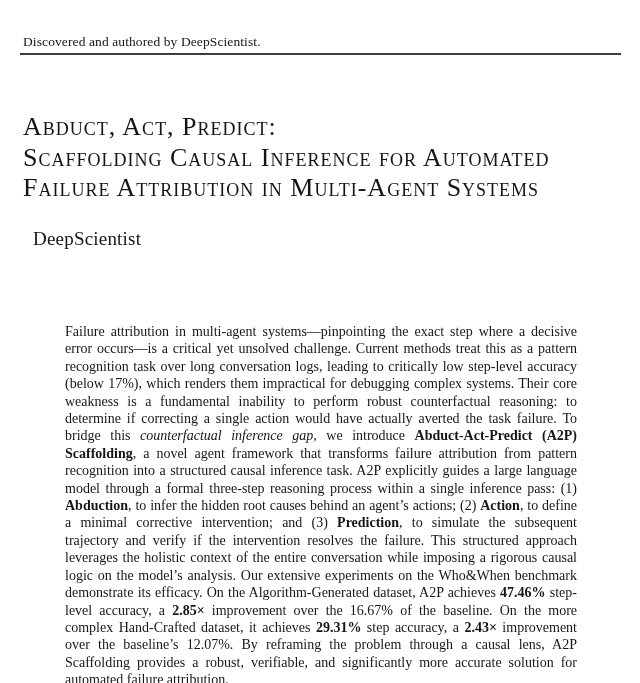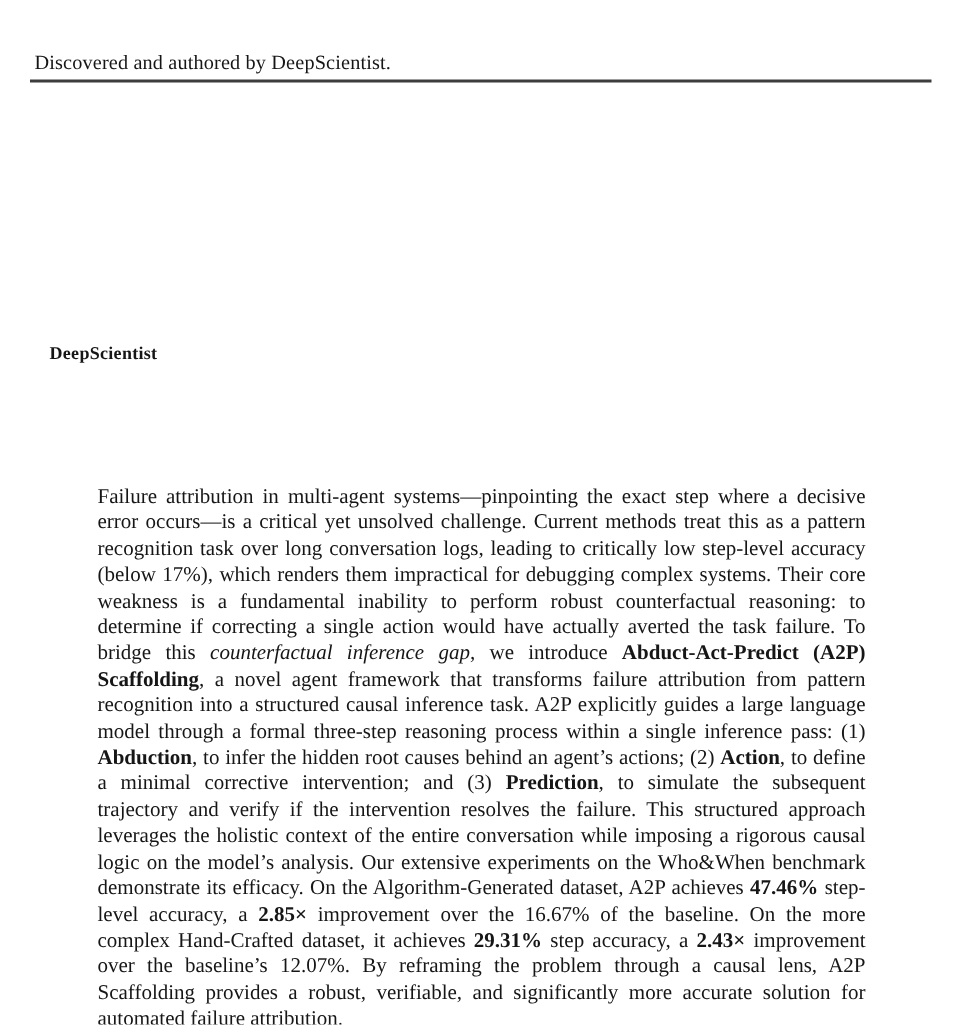--- a/index.html
+++ b/index.html
@@ -32,21 +32,21 @@
     width:604px;
     font-size:26px; font-weight:normal;
     font-variant:small-caps;
     letter-spacing:1px;
     line-height:30.5px;
     color:#141414;
   }
   .title-line { display:block; white-space:nowrap; }
   .author-name {
     position:absolute; left:33px; top:208px;
-    font-size:12px; font-weight:bold;
+    font-size:19px; font-weight:normal;
     letter-spacing:0.2px;
   }
   .abstract-heading {
     position:absolute; left:0; top:267px;
     width:640px; text-align:center;
     font-size:15px;
     font-variant:small-caps;
     letter-spacing:1.6px;
   }
   .abstract-body {
@@ -62,19 +62,24 @@
 </style>
 </head>
 <body style="color: rgb(22, 22, 22); background: rgb(255, 255, 255);">
 
 <div class="page">
 
   <div class="header-note">Discovered and authored by DeepScientist.</div>
 
   <div class="header-rule" style="background: rgb(61, 61, 61);"></div>
 
+  <h1 class="paper-title">
+    <span class="title-line">Abduct, Act, Predict:</span>
+    <span class="title-line">Scaffolding Causal Inference for Automated</span>
+    <span class="title-line">Failure Attribution in Multi-Agent Systems</span>
+  </h1>
 
   <div class="author-name">DeepScientist</div>
 
 
   <p class="abstract-body"><span class="seg-normal">Failure attribution in multi-agent systems—pinpointing the exact step where a decisive error occurs—is a critical yet unsolved challenge. Current methods treat this as a pattern recognition task over long conversation logs, leading to critically low step-level accuracy (below 17%), which renders them impractical for debugging complex systems. Their core weakness is a fundamental inability to perform robust counterfactual reasoning: to determine if correcting a single action would have actually averted the task failure. To bridge this </span><span class="seg-italic">counterfactual inference gap</span><span class="seg-normal">, we introduce </span><span class="seg-bold">Abduct-Act-Predict (A2P) Scaffolding</span><span class="seg-normal">, a novel agent framework that transforms failure attribution from pattern recognition into a structured causal inference task. A2P explicitly guides a large language model through a formal three-step reasoning process within a single inference pass: (1) </span><span class="seg-bold">Abduction</span><span class="seg-normal">, to infer the hidden root causes behind an agent’s actions; (2) </span><span class="seg-bold">Action</span><span class="seg-normal">, to define a minimal corrective intervention; and (3) </span><span class="seg-bold">Prediction</span><span class="seg-normal">, to simulate the subsequent trajectory and verify if the intervention resolves the failure. This structured approach leverages the holistic context of the entire conversation while imposing a rigorous causal logic on the model’s analysis. Our extensive experiments on the Who&amp;When benchmark demonstrate its efficacy. On the Algorithm-Generated dataset, A2P achieves </span><span class="seg-bold">47.46%</span><span class="seg-normal"> step-level accuracy, a </span><span class="seg-bold">2.85×</span><span class="seg-normal"> improvement over the 16.67% of the baseline. On the more complex Hand-Crafted dataset, it achieves </span><span class="seg-bold">29.31%</span><span class="seg-normal"> step accuracy, a </span><span class="seg-bold">2.43×</span><span class="seg-normal"> improvement over the baseline’s 12.07%. By reframing the problem through a causal lens, A2P Scaffolding provides a robust, verifiable, and significantly more accurate solution for automated failure attribution.</span></p>
 
 </div>
 
 </body></html>

